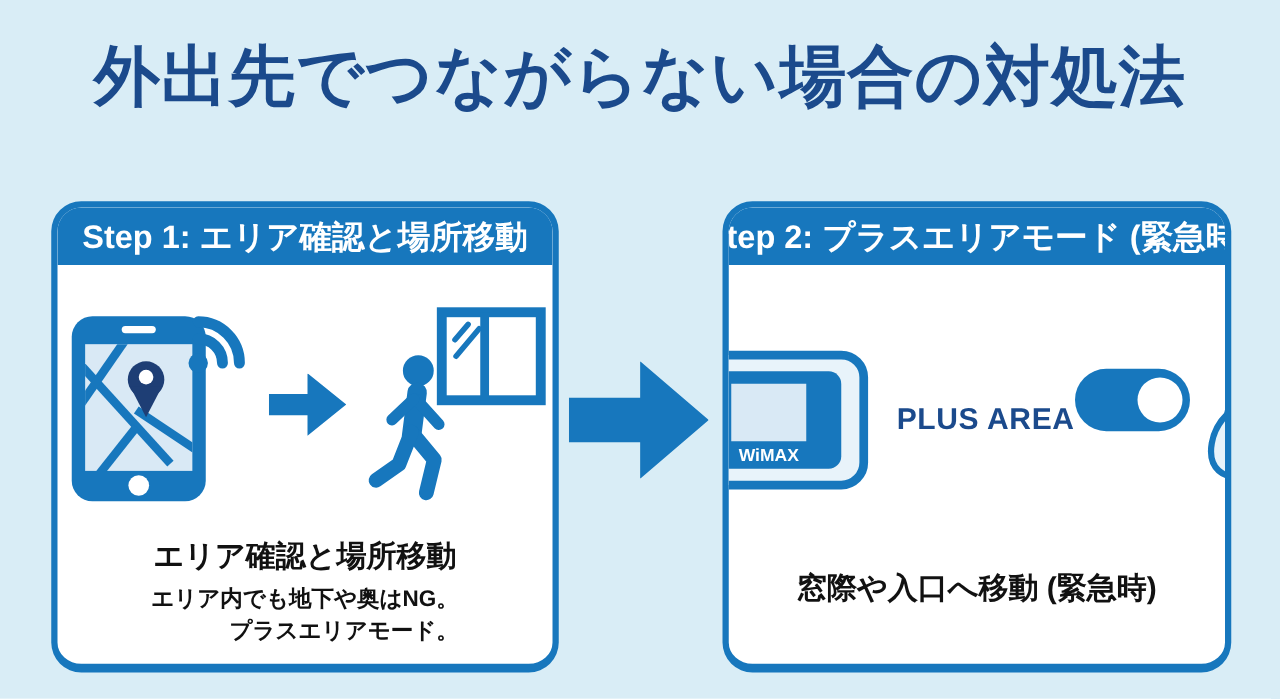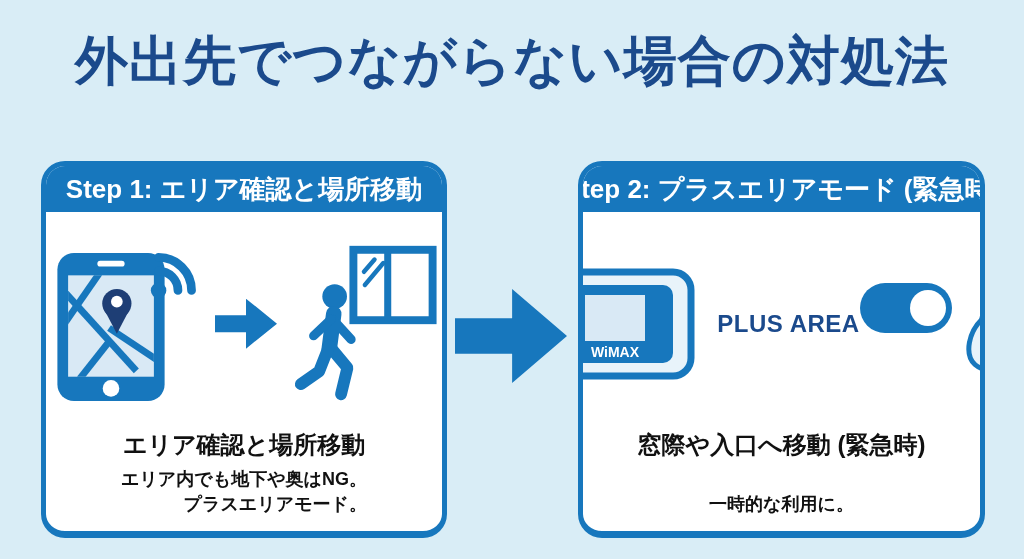--- a/index.html
+++ b/index.html
@@ -184,18 +184,17 @@
               <path d="M26 30 L30 13 L40 22 L49 10 L57 22 L63 14 L59 30 Z" class="f-lighter s-blue" stroke-width="5" stroke-linejoin="round"></path>
               <text x="41" y="78" text-anchor="middle" font-size="36" font-weight="bold" class="t-blue">¥</text>
             </svg>
           </div>
         </div>
 
       </div>
       <div class="card-heading">窓際や入口へ移動 (緊急時)</div>
       <div class="card-text">
         <br>
-        <span>一時的な利用に。</span>
       </div>
     </div>
   </section>
 
 </div>
 
 </body></html>

